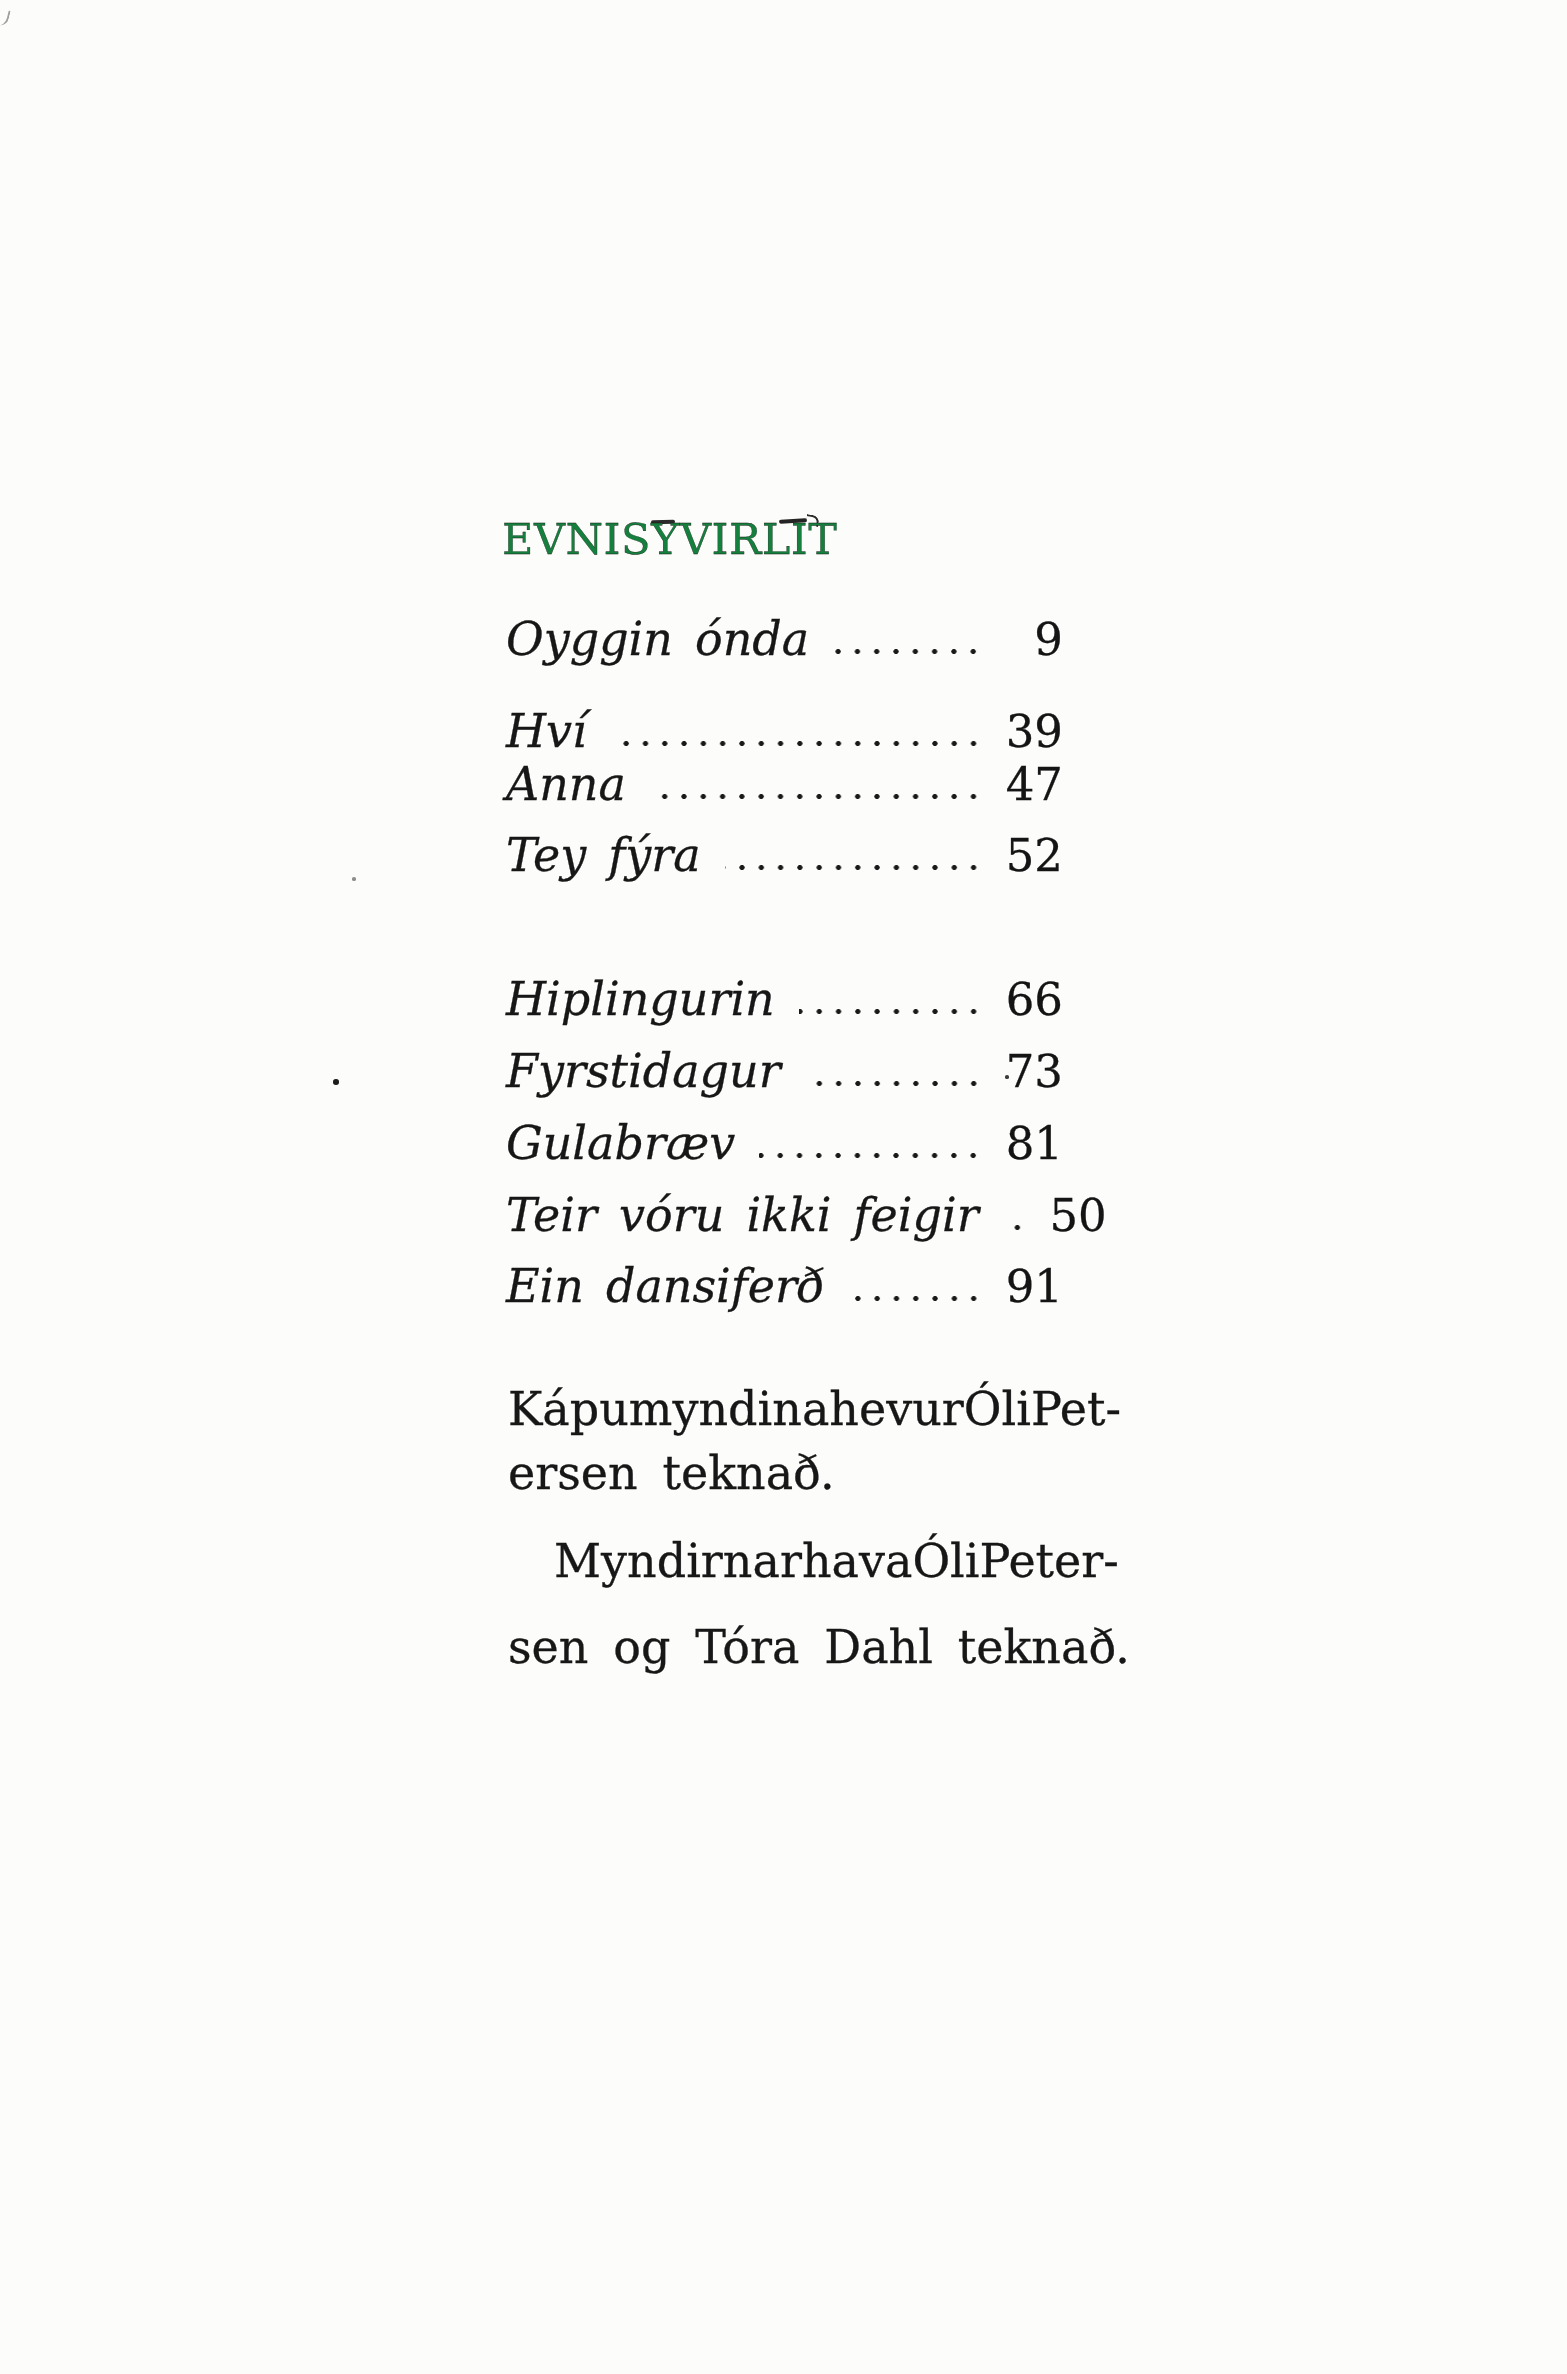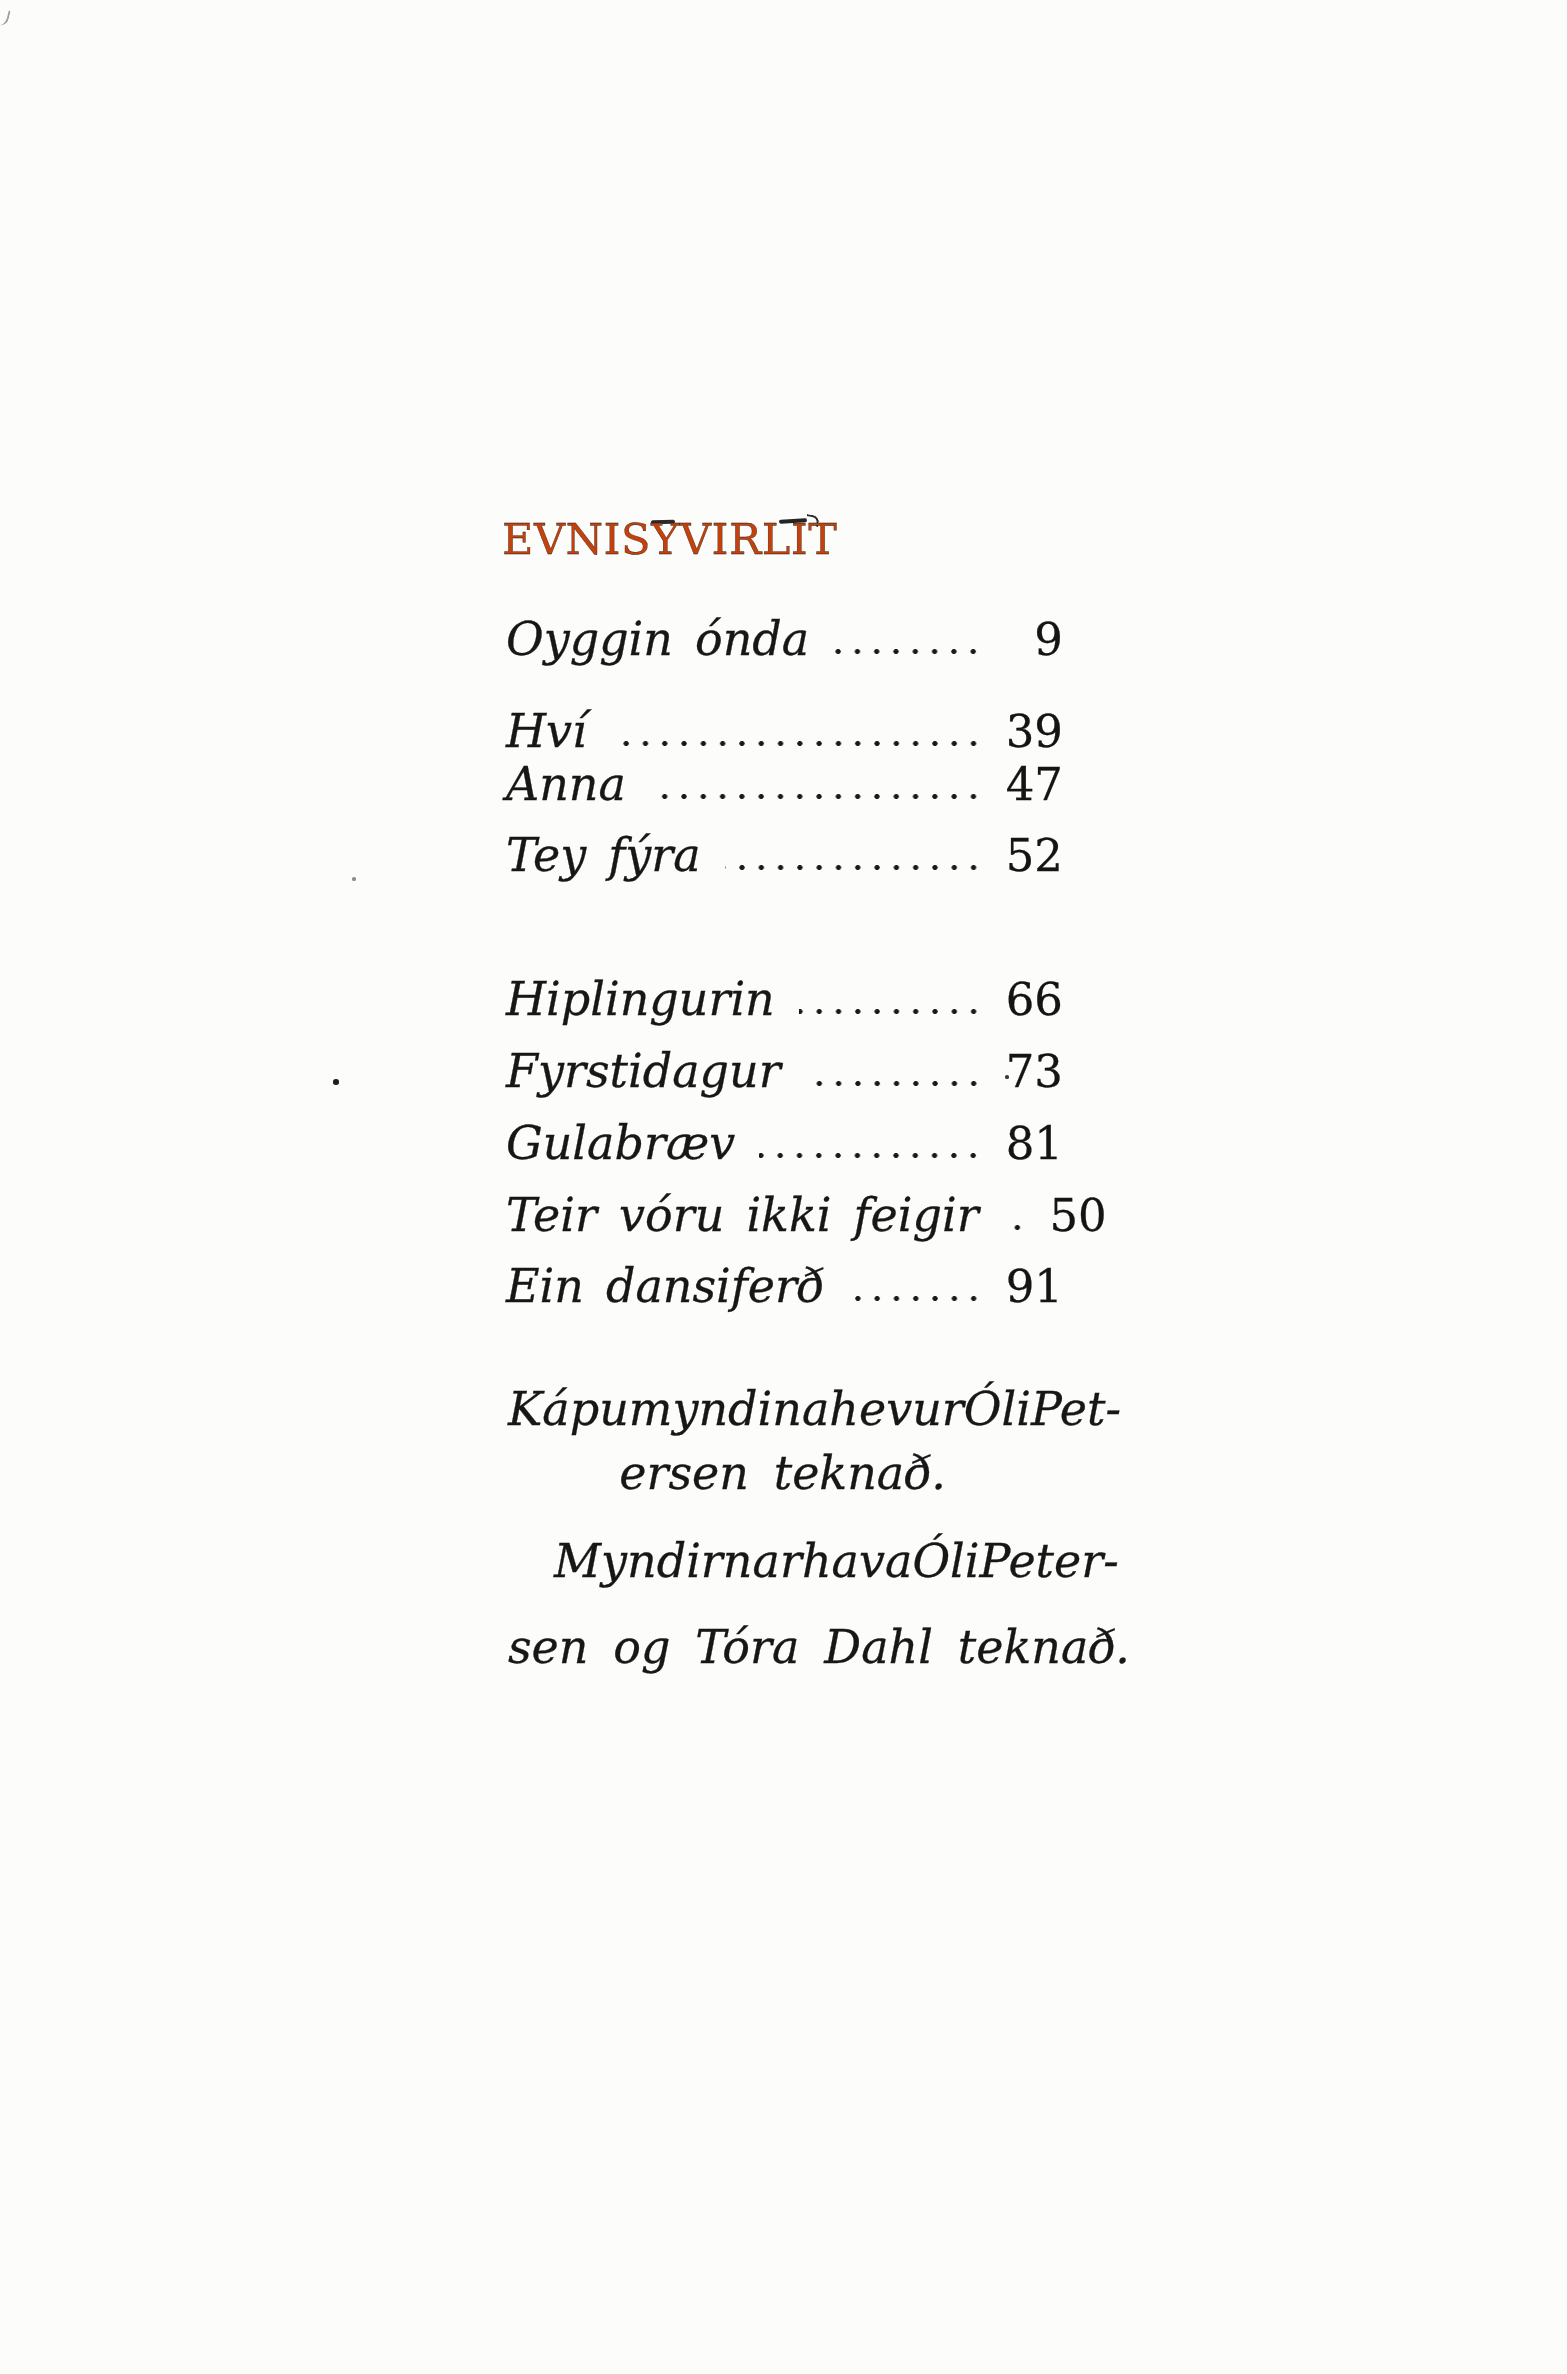--- a/index.html
+++ b/index.html
@@ -20,21 +20,21 @@
   
   .title {
     position: absolute;
     left: 502px;
     top: 518px;
     margin: 0;
     font-size: 43px;
     font-weight: 400;
     letter-spacing: 0.5px;
     line-height: 1;
-    color: #c2410c;
+    color: #15803d;
     -webkit-text-stroke: 0.3px #161616;
     white-space: nowrap;
   }
 
   
   .toc { position: absolute; inset: 0; margin: 0; padding: 12px; list-style: none; }
   .toc-row {
     position: absolute;
     left: 506px;
     width: 557px;
@@ -68,27 +68,25 @@
     font-size: 45px;
     color: #141414;
     -webkit-text-stroke: 0.3px #141414;
   }
 
   
   .colo-line {
     position: absolute;
     left: 508px;
     width: 549px;
-    font-style: italic;
     font-size: 46px;
     line-height: 1;
     color: #171717;
     -webkit-text-stroke: 0.3px #171717;
     white-space: nowrap;
-    text-align: center;
   }
   .colo-just { display: flex; justify-content: space-between; }
   .colo-just span { flex: 0 0 auto; }
   .colo-line.l1 { top: 1386px; }
   .colo-line.l2 { top: 1450px; word-spacing: 10.2px; }
   .colo-line.l3 { top: 1514px; left: 554px; width: 504px; margin-top: 24px; }
   .colo-line.l4 { top: 1624px; word-spacing: 10.2px; }
 
   
   .artifact { position: absolute; }

